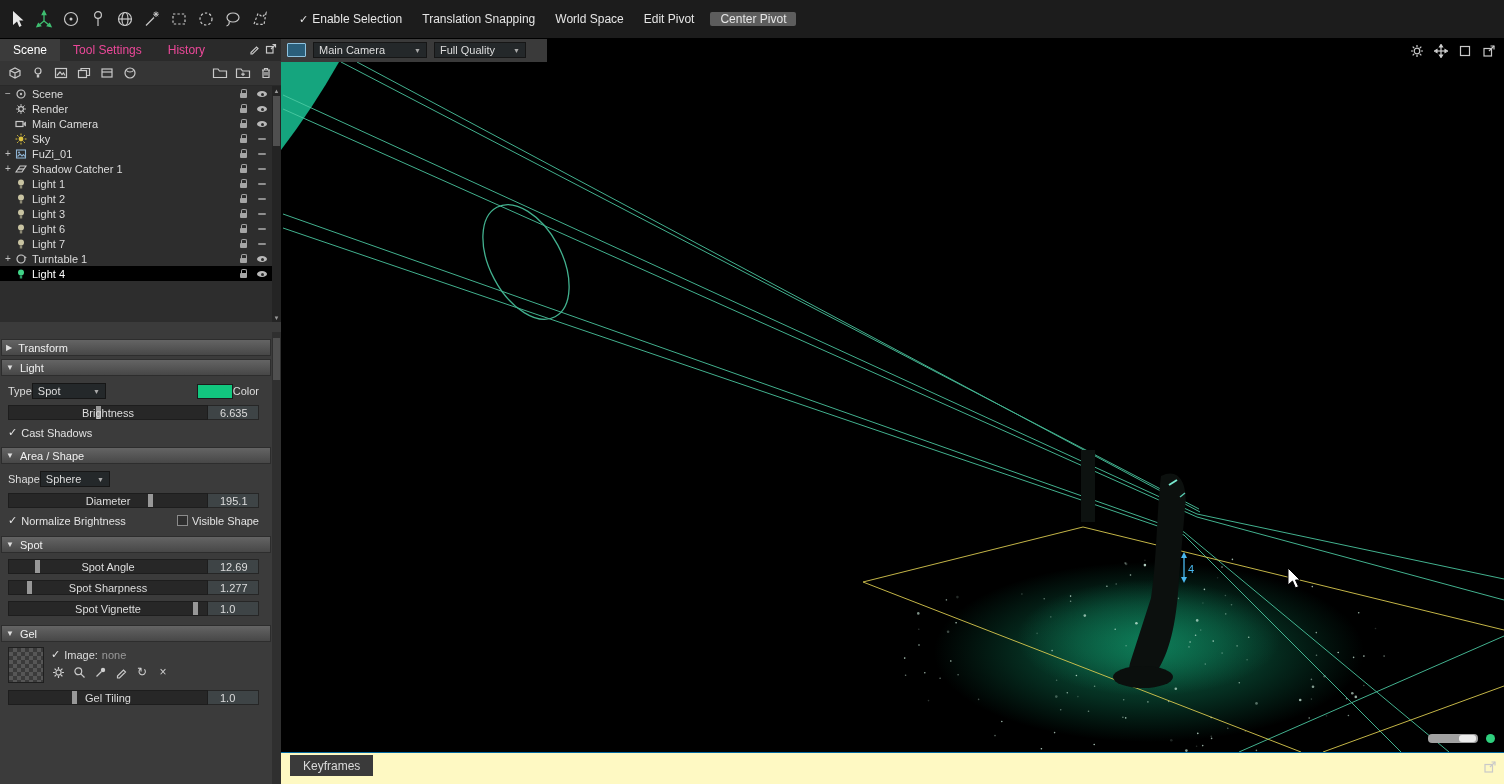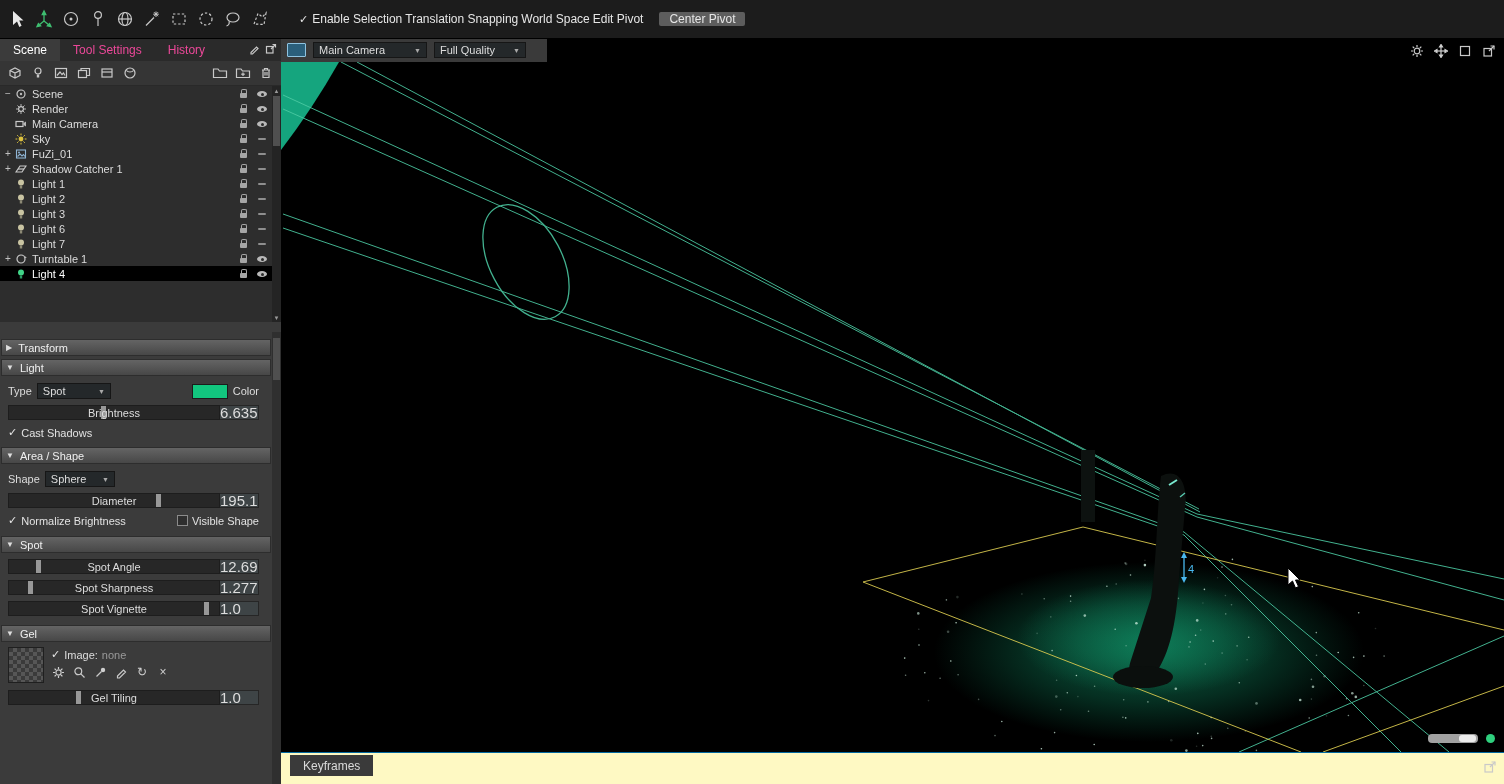--- a/index.html
+++ b/index.html
@@ -7,21 +7,21 @@
        font-family:"Liberation Sans",sans-serif;font-size:12px;color:#ddd;
        -webkit-font-smoothing:antialiased;}
   svg{display:block}
   .ico-stroke{stroke:#c9c9c9;fill:none;stroke-width:1.2}
 
   
   #top-toolbar{position:absolute;left:0;top:0;width:1504px;height:38px;background:#1c1c1c;
     display:flex;align-items:center;border-bottom:1px solid #000;z-index:20}
   .tool-ico{width:27px;height:26px;display:flex;align-items:center;justify-content:center;flex:none}
   .tool-ico:first-child{margin-left:3px}
-  .tt-item{display:flex;align-items:center;gap:4px;color:#e6e6e6;margin-left:3px;white-space:nowrap}
+  .tt-item{display:flex;align-items:center;gap:4px;color:#e6e6e6;margin-left:20px;white-space:nowrap}
   .tt-item .chk{color:#e6e6e6;font-size:11px}
   .tt-btn-active{background:#5d5d5d;padding:0 10px;border-radius:2px;margin-left:16px}
 
   
   #left-panel{position:absolute;left:0;top:38px;width:281px;height:746px;background:#3b3b3b;z-index:10}
   .lp-tabs{height:23px;background:#2a2a2a;display:flex;align-items:stretch;position:relative}
   .lp-tab{padding:0 13px;display:flex;align-items:center;color:#ec4899;cursor:default}
   .lp-tab.active{background:#3b3b3b;color:#fff}
   .lp-tab-icos{position:absolute;right:4px;top:5px;display:flex;gap:4px}
 
@@ -53,31 +53,31 @@
   .tree-sb .thumb{position:absolute;left:1px;top:10px;width:7px;height:50px;background:#4f4f4f}
 
   
   .props{position:relative;padding-top:14px}
   .props-sb{position:absolute;right:0;top:10px;bottom:-460px;width:9px;background:#2f2f2f}
   .props-sb .thumb{position:absolute;left:1px;top:6px;width:7px;height:42px;background:#4f4f4f}
   .sec{display:flex;align-items:center;gap:6px;height:15px;margin:3px 10px 3px 1px;
     background:linear-gradient(#646464,#474747);border:1px solid #2d2d2d;color:#f0f0f0;
     font-size:11px;padding:0 4px;cursor:default}
   .sec .arr{font-size:8px;color:#dedede}
-  .prow{display:flex;align-items:center;margin:7px 22px 6px 8px;font-size:11px;gap:5px}
+  .prow{display:flex;align-items:center;margin:7px 22px 6px 8px;font-size:11px;}
   .dd{display:flex;align-items:center;justify-content:space-between;background:#24282a;
     border:1px solid #161616;color:#ddd;height:16px;padding:0 5px;box-sizing:border-box}
   .dd .da{font-size:7px;color:#a9a9a9;margin-left:8px}
   .swatch{width:34px;height:13px;border:1px solid #1c1c1c;margin-left:auto}
   .srow{display:flex;margin:6px 22px 6px 8px;height:15px}
   .slider{flex:1;position:relative;background:#272727;border:1px solid #1d1d1d}
   .handle{position:absolute;top:0;bottom:0;width:5px;background:#989898}
   .slabel{position:absolute;left:0;right:0;text-align:center;font-size:11px;color:#ddd;line-height:14px}
   .val{width:38px;background:#3e4446;border:1px solid #262626;border-left:none;color:#ddd;
-    font-size:15px;line-height:14px;padding-left:0;box-sizing:content-box}
+    font-size:11px;line-height:14px;padding-left:12px;box-sizing:content-box}
   .chkrow{display:flex;align-items:center;gap:4px;margin:6px 22px 6px 8px;font-size:11px;color:#e2e2e2}
   .chk{font-size:11px;color:#e8e8e8}
   .cbox{width:9px;height:9px;border:1px solid #8b8b8b;background:#2e2e2e;flex:none}
   .gelrow{display:flex;gap:7px;margin:5px 22px 0 8px}
   .gel-thumb{width:34px;height:34px;border:1px solid #1f1f1f;background-color:#3a3a3a;flex:none;
     background-image:linear-gradient(45deg,#565656 25%,transparent 25%,transparent 75%,#565656 75%),
                      linear-gradient(45deg,#565656 25%,transparent 25%,transparent 75%,#565656 75%);
     background-size:8px 8px;background-position:0 0,4px 4px}
   .gel-right{display:flex;flex-direction:column;gap:4px;padding-top:1px}
   .gel-line{display:flex;align-items:center;gap:4px;font-size:11px}

